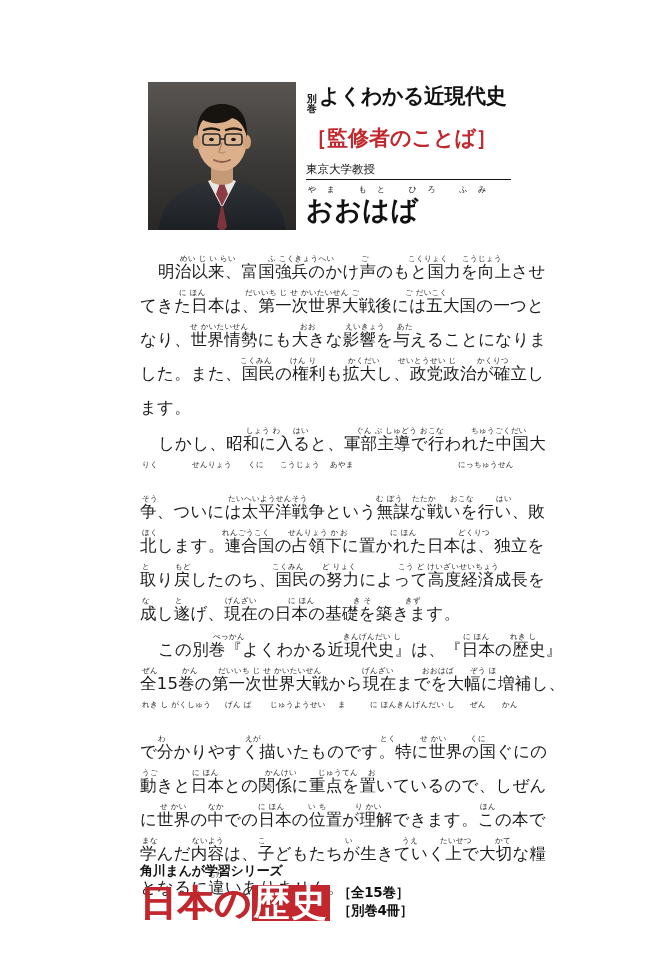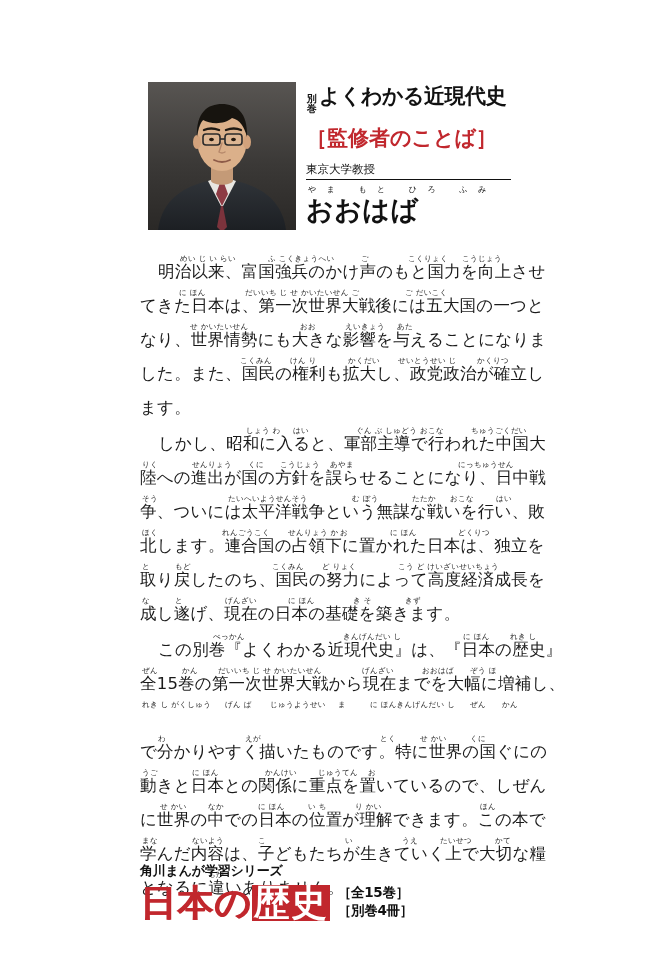--- a/index.html
+++ b/index.html
@@ -310,26 +310,25 @@
         <span class="ruby" style="left: 331px; margin-top: 24px;">ちゅうごくだい</span>
         <span class="txt">しかし、昭和に入ると、軍部主導で行われた中国大</span>
       </div>
       <div class="line">
         <span class="ruby" style="left: 2px;">りく</span>
         <span class="ruby" style="left: 52px;">せんりょう</span>
         <span class="ruby" style="left: 108px;">くに</span>
         <span class="ruby" style="left: 140px;">こうじょう</span>
         <span class="ruby" style="left: 190px;">あやま</span>
         <span class="ruby" style="left: 318px;">にっちゅうせん</span>
-        <span class="txt">陸への進出が国の方針を誤らせることになり、日中戦</span>
       </div>
       <div class="line">
         <span class="ruby" style="left: 2px;">そう</span>
         <span class="ruby" style="left: 88px;">たいへいようせんそう</span>
-        <span class="ruby" style="left: 212px;">む ぼう</span>
+        <span class="ruby" style="left: 236px;">む ぼう</span>
         <span class="ruby" style="left: 272px;">たたか</span>
         <span class="ruby" style="left: 310px;">おこな</span>
         <span class="ruby" style="left: 356px;">はい</span>
         <span class="txt">争、ついには太平洋戦争という無謀な戦いを行い、敗</span>
       </div>
       <div class="line">
         <span class="ruby" style="left: 2px;">ほく</span>
         <span class="ruby" style="left: 82px;">れんごうこく</span>
         <span class="ruby" style="left: 148px;">せんりょう か</span>
         <span class="ruby" style="left: 200px;">お</span>

